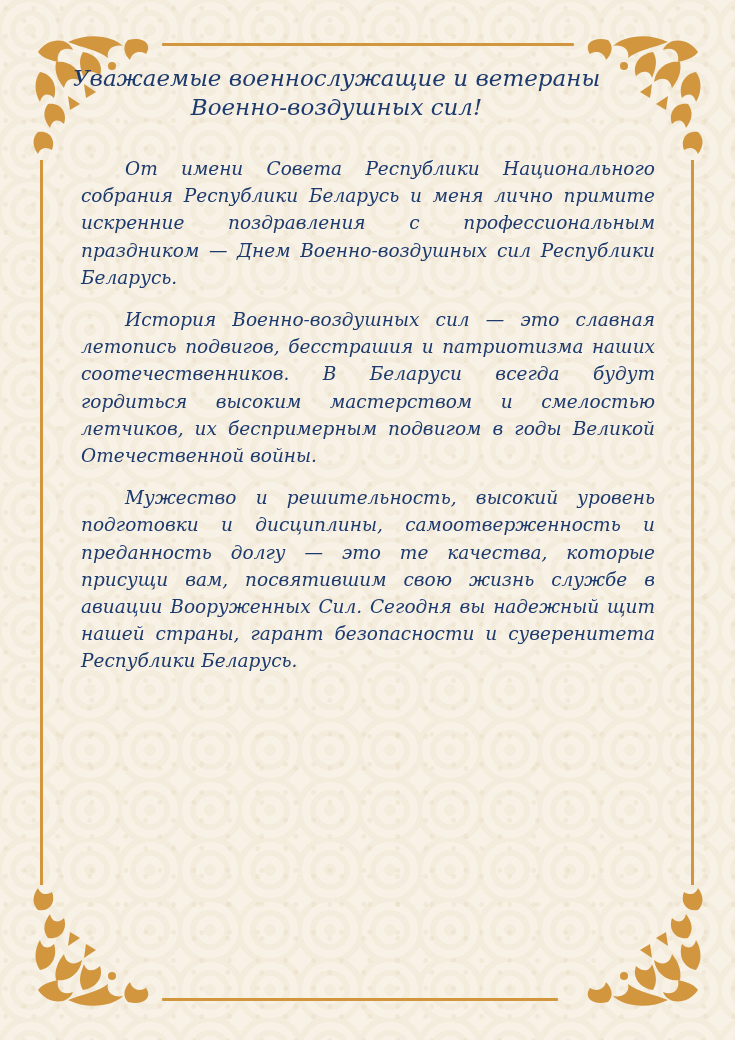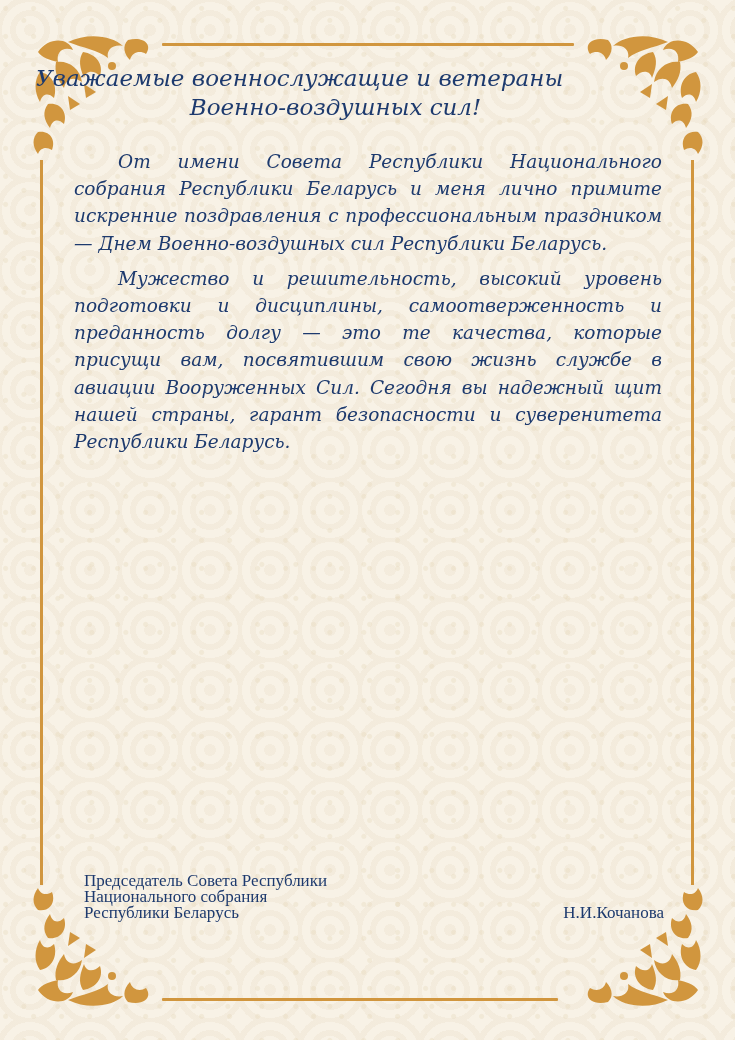--- a/index.html
+++ b/index.html
@@ -13,29 +13,29 @@
     background-size: 28px 28px, 34px 34px, 60px 60px;
   }
   .page { position:absolute; left:0; top:0; width:735px; height:1040px; }
   .hline { position:absolute; height:3px; background:#d1963e; border-radius:1px; }
   .vline { position:absolute; width:3px; background:#d1963e; }
   .corner { position:absolute; width:130px; height:130px; }
   .corner svg { width:100%; height:100%; display:block; }
   .title {
     position:absolute; left:0; width:599px; text-align:center;
     font-family:"DejaVu Serif", serif; font-style:italic;
-    color:#1d3a6e; font-size:23px; line-height:28px;
+    color:#1d3a6e; font-size:23px; line-height:28px;padding-left:37px;
   }
   .body-text {
     position:absolute; left:66px; width:604px; top:140px;
     font-family:"DejaVu Serif", serif; font-style:italic;
     color:#1d3a6e; font-size:18.5px; line-height:27.2px;
     text-align:justify;
   }
-  .body-text p { margin:8px; text-indent:44px; }
+  .body-text p { margin:15px; text-indent:44px; }
   .signature {
     position:absolute; left:84px; top:873px; width:580px;
     font-family:"Liberation Serif", serif; color:#1d3a6e;
     font-size:17px; line-height:16px;
   }
   .sig-name {
     position:absolute; right:0; bottom:0;
   }
 </style>
 </head>
@@ -111,27 +111,22 @@
         <path d="M20 72 C32 70 40 80 36 92 C30 86 24 88 22 96 C16 88 14 80 20 72Z"></path>
         <path d="M10 100 C22 98 28 108 24 118 C18 114 12 116 10 122 C4 114 4 106 10 100Z"></path>
         <path d="M56 52 L68 60 L58 66 Z"></path>
         <path d="M40 64 L52 72 L42 78 Z"></path>
         <circle cx="84" cy="34" r="4"></circle>
       </g>
     </svg>
   </div>
 
   <div class="title" style="top:64px;">Уважаемые военнослужащие и ветераны</div>
-  <div class="title" style="top:93px;margin-left:36px;">Военно-воздушных сил!</div>
+  <div class="title" style="top:93px;">Военно-воздушных сил!</div>
 
   <div class="body-text">
     <p>От имени Совета Республики Национального собрания Республики Беларусь и меня лично примите искренние поздравления с профессиональным праздником — Днем Военно-воздушных сил Республики Беларусь.</p>
+    <p>История Военно-воздушных сил — это славная летопись подвигов, бесстрашия и патриотизма наших соотечественников. В Беларуси всегда будут гордиться высоким мастерством и смелостью летчиков, их беспримерным подвигом в годы Великой Отечественной войны.</p>
     <p>Мужество и решительность, высокий уровень подготовки и дисциплины, самоотверженность и преданность долгу — это те качества, которые присущи вам, посвятившим свою жизнь службе в авиации Вооруженных Сил. Сегодня вы надежный щит нашей страны, гарант безопасности и суверенитета Республики Беларусь.</p>
   </div>
 
-  <div class="signature">
-    <div>Председатель Совета Республики</div>
-    <div>Национального собрания</div>
-    <div>Республики Беларусь</div>
-    <div class="sig-name">Н.И.Кочанова</div>
-  </div>
 
 </div>
 
 </body></html>

